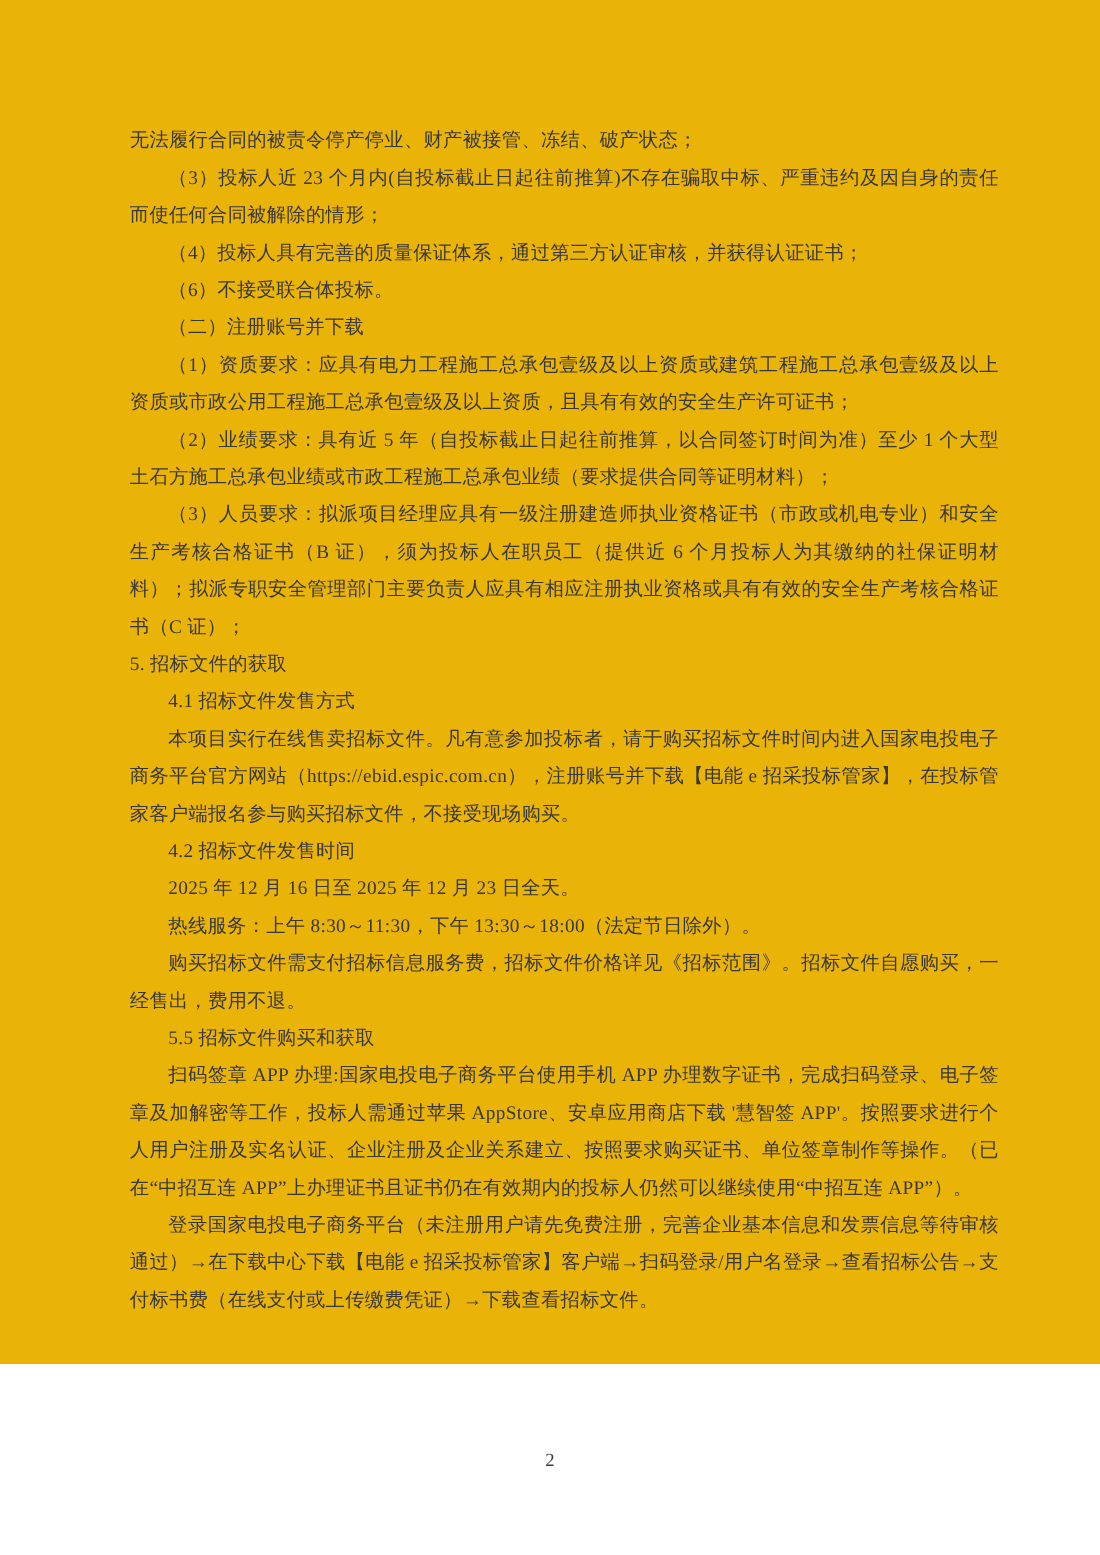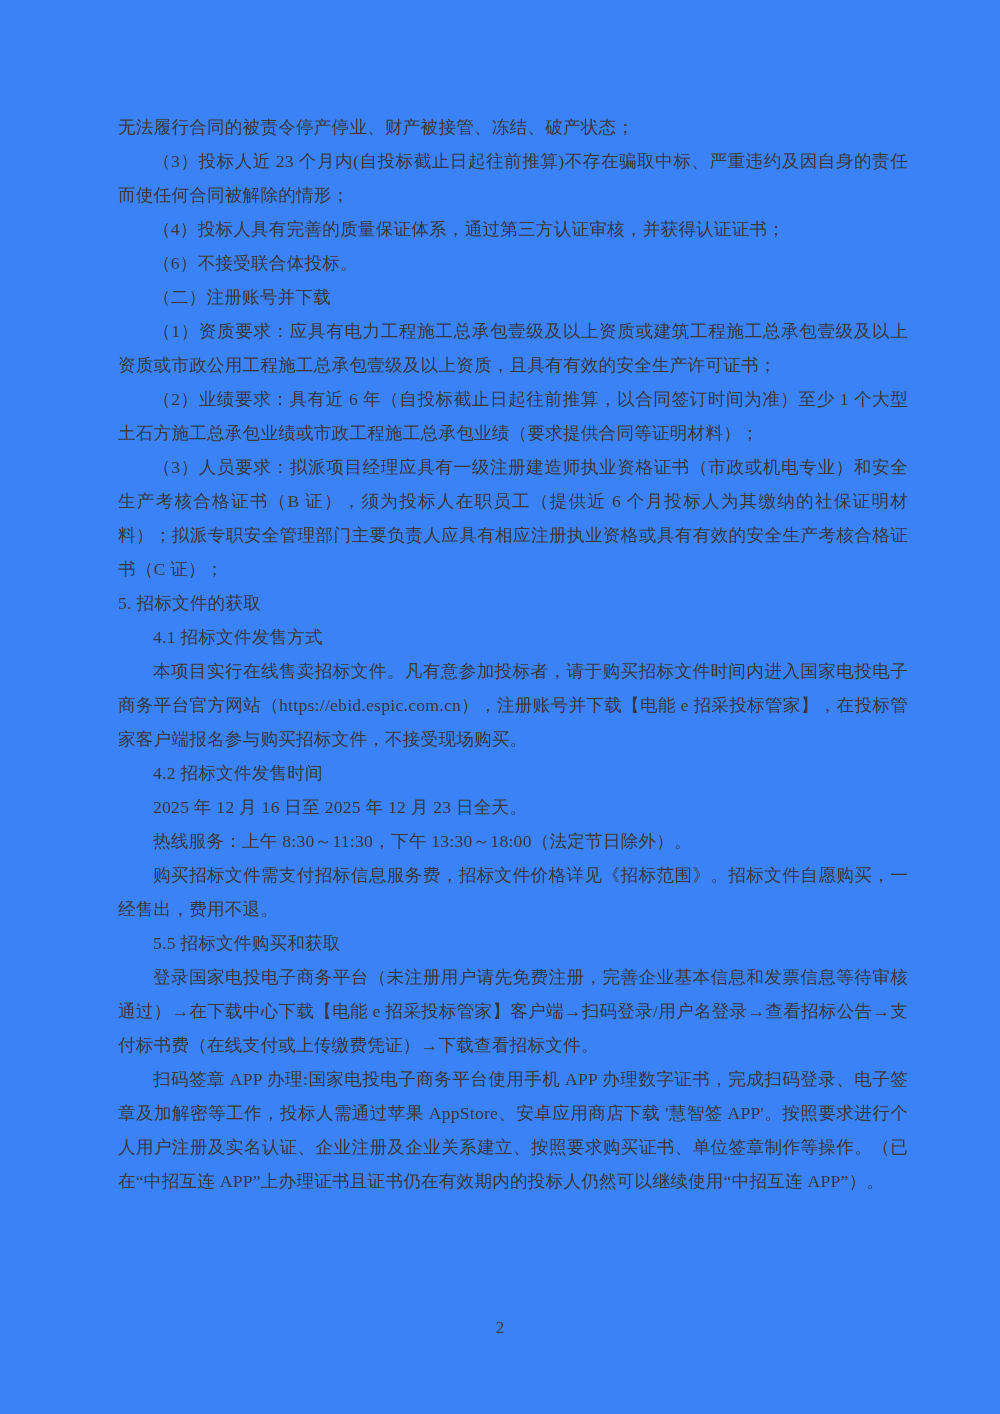--- a/index.html
+++ b/index.html
@@ -11,22 +11,22 @@
     width: 1000px;
     height: 1414px;
     position: relative;
     font-family: "Liberation Serif", "DejaVu Serif", serif;
   }
   .page {
     position: absolute;
     top: 0;
     left: 0;
     width: 1000px;
-    height: 1414px;
-    background: #3b82f6;
+    height: 1240px;
+    background: #eab308;
     box-sizing: border-box;
     padding: 110px 52px 0 118px;
     overflow: hidden;
   }
   .doc-body {
     width: 790px;
   }
   .doc-body p {
     margin: 0;
     padding: 0;
@@ -60,28 +60,28 @@
 <body>
 
 <div class="page">
   <div class="doc-body" id="doc-body">
       <p class="flush">无法履行合同的被责令停产停业、财产被接管、冻结、破产状态；</p>
       <p class="indent">（3）投标人近 23 个月内(自投标截止日起往前推算)不存在骗取中标、严重违约及因自身的责任而使任何合同被解除的情形；</p>
       <p class="indent">（4）投标人具有完善的质量保证体系，通过第三方认证审核，并获得认证证书；</p>
       <p class="indent">（6）不接受联合体投标。</p>
       <p class="indent">（二）注册账号并下载</p>
       <p class="indent">（1）资质要求：应具有电力工程施工总承包壹级及以上资质或建筑工程施工总承包壹级及以上资质或市政公用工程施工总承包壹级及以上资质，且具有有效的安全生产许可证书；</p>
-      <p class="indent">（2）业绩要求：具有近 6 年（自投标截止日起往前推算，以合同签订时间为准）至少 1 个大型土石方施工总承包业绩或市政工程施工总承包业绩（要求提供合同等证明材料）；</p>
+      <p class="indent">（2）业绩要求：具有近 5 年（自投标截止日起往前推算，以合同签订时间为准）至少 1 个大型土石方施工总承包业绩或市政工程施工总承包业绩（要求提供合同等证明材料）；</p>
       <p class="indent">（3）人员要求：拟派项目经理应具有一级注册建造师执业资格证书（市政或机电专业）和安全生产考核合格证书（B 证），须为投标人在职员工（提供近 6 个月投标人为其缴纳的社保证明材料）；拟派专职安全管理部门主要负责人应具有相应注册执业资格或具有有效的安全生产考核合格证书（C 证）；</p>
       <p class="h1">5. 招标文件的获取</p>
       <p class="indent">4.1 招标文件发售方式</p>
       <p class="indent">本项目实行在线售卖招标文件。凡有意参加投标者，请于购买招标文件时间内进入国家电投电子商务平台官方网站（https://ebid.espic.com.cn），注册账号并下载【电能 e 招采投标管家】，在投标管家客户端报名参与购买招标文件，不接受现场购买。</p>
       <p class="indent">4.2 招标文件发售时间</p>
       <p class="indent">2025 年 12 月 16 日至 2025 年 12 月 23 日全天。</p>
       <p class="indent">热线服务：上午 8:30～11:30，下午 13:30～18:00（法定节日除外）。</p>
       <p class="indent">购买招标文件需支付招标信息服务费，招标文件价格详见《招标范围》。招标文件自愿购买，一经售出，费用不退。</p>
       <p class="indent">5.5 招标文件购买和获取</p>
+      <p class="indent">扫码签章 APP 办理:国家电投电子商务平台使用手机 APP 办理数字证书，完成扫码登录、电子签章及加解密等工作，投标人需通过苹果 AppStore、安卓应用商店下载 '慧智签 APP'。按照要求进行个人用户注册及实名认证、企业注册及企业关系建立、按照要求购买证书、单位签章制作等操作。（已在“中招互连 APP”上办理证书且证书仍在有效期内的投标人仍然可以继续使用“中招互连 APP”）。</p>
       <p class="indent">登录国家电投电子商务平台（未注册用户请先免费注册，完善企业基本信息和发票信息等待审核通过）→在下载中心下载【电能 e 招采投标管家】客户端→扫码登录/用户名登录→查看招标公告→支付标书费（在线支付或上传缴费凭证）→下载查看招标文件。</p>
-      <p class="indent">扫码签章 APP 办理:国家电投电子商务平台使用手机 APP 办理数字证书，完成扫码登录、电子签章及加解密等工作，投标人需通过苹果 AppStore、安卓应用商店下载 '慧智签 APP'。按照要求进行个人用户注册及实名认证、企业注册及企业关系建立、按照要求购买证书、单位签章制作等操作。（已在“中招互连 APP”上办理证书且证书仍在有效期内的投标人仍然可以继续使用“中招互连 APP”）。</p>
     </div>
 </div>
 
 <div class="page-number">2</div>
 
 </body></html>

